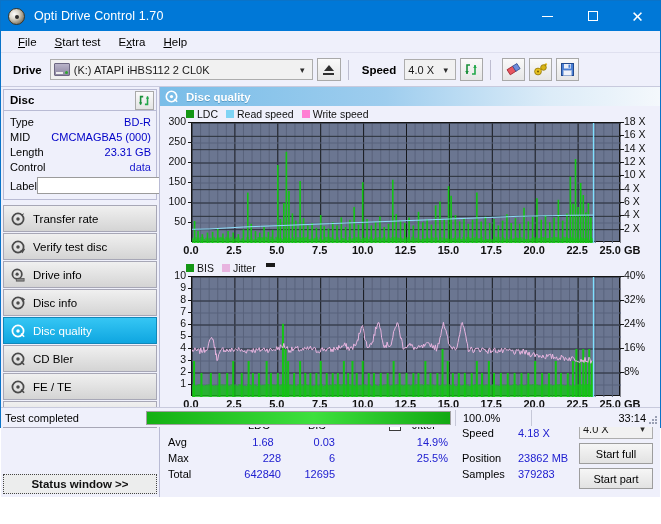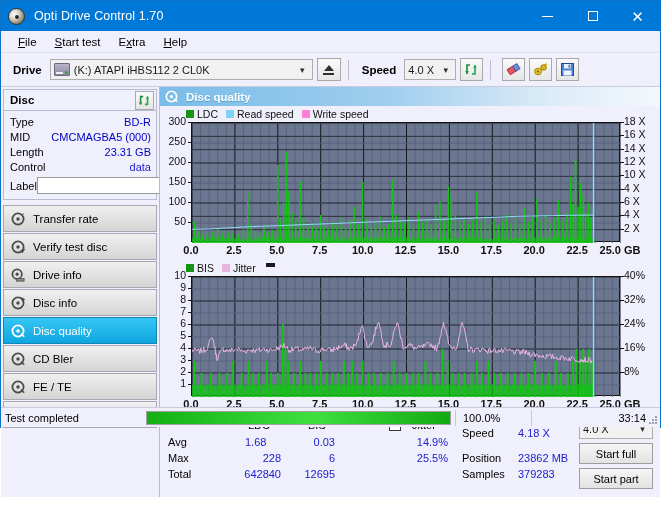--- a/index.html
+++ b/index.html
@@ -454,20 +454,21 @@
                 <circle cx="8" cy="8" r="6.4" fill="none" stroke="#4a4a4a" stroke-width="2"></circle>
                 <circle cx="8" cy="8" r="2" fill="#4a4a4a"></circle>
                 <path d="M11.5 11 L15 14.5" stroke="#4a4a4a" stroke-width="1.8"></path>
               </svg>
             </span>
           <span>Extra tests</span>
         </div>
       </div>
 
       <div class="spacer"></div>
+      <div class="statusbtn">Status window &gt;&gt;</div>
     </div>
 
     <div id="main">
       <div class="panel-head">
         <svg width="13" height="13" viewBox="0 0 16 16">
           <circle cx="8" cy="8" r="6.4" fill="none" stroke="#ffffff" stroke-width="2"></circle>
           <circle cx="8" cy="8" r="2" fill="#ffffff"></circle>
           <path d="M11.5 11 L15 14.5" stroke="#ffffff" stroke-width="1.8"></path>
         </svg>
         <span class="ph-title">Disc quality</span>
@@ -1711,21 +1712,21 @@
       </div>
 
       <div id="stats">
         <span class="st hdr" style="left:88px; top:5px;">LDC</span>
         <span class="st hdr" style="left:148px; top:5px;">BIS</span>
 
         <span class="st hdr" style="left:8px; top:22px;">Avg</span>
         <span class="st hdr" style="left:8px; top:38px;">Max</span>
         <span class="st hdr" style="left:8px; top:54px;">Total</span>
 
-        <span class="st val" style="left:85px;  top:22px; width:36px; text-align:left;">1.68</span>
+        <span class="st val" style="left:85px;  top:22px; width:36px; text-align:center;">1.68</span>
         <span class="st val" style="left:85px;  top:38px; width:36px; text-align:right;">228</span>
         <span class="st val" style="left:66px;  top:54px; width:55px; text-align:right;">642840</span>
 
         <span class="st val" style="left:143px; top:22px; width:32px; text-align:right;">0.03</span>
         <span class="st val" style="left:143px; top:38px; width:32px; text-align:right;">6</span>
         <span class="st val" style="left:128px; top:54px; width:47px; text-align:right;">12695</span>
 
         <span class="chk" style="left:229px; top:5px;">✓</span>
         <span class="st hdr" style="left:252px; top:5px;">Jitter</span>
         <span class="st val" style="left:236px; top:22px; width:52px; text-align:right;">14.9%</span>

